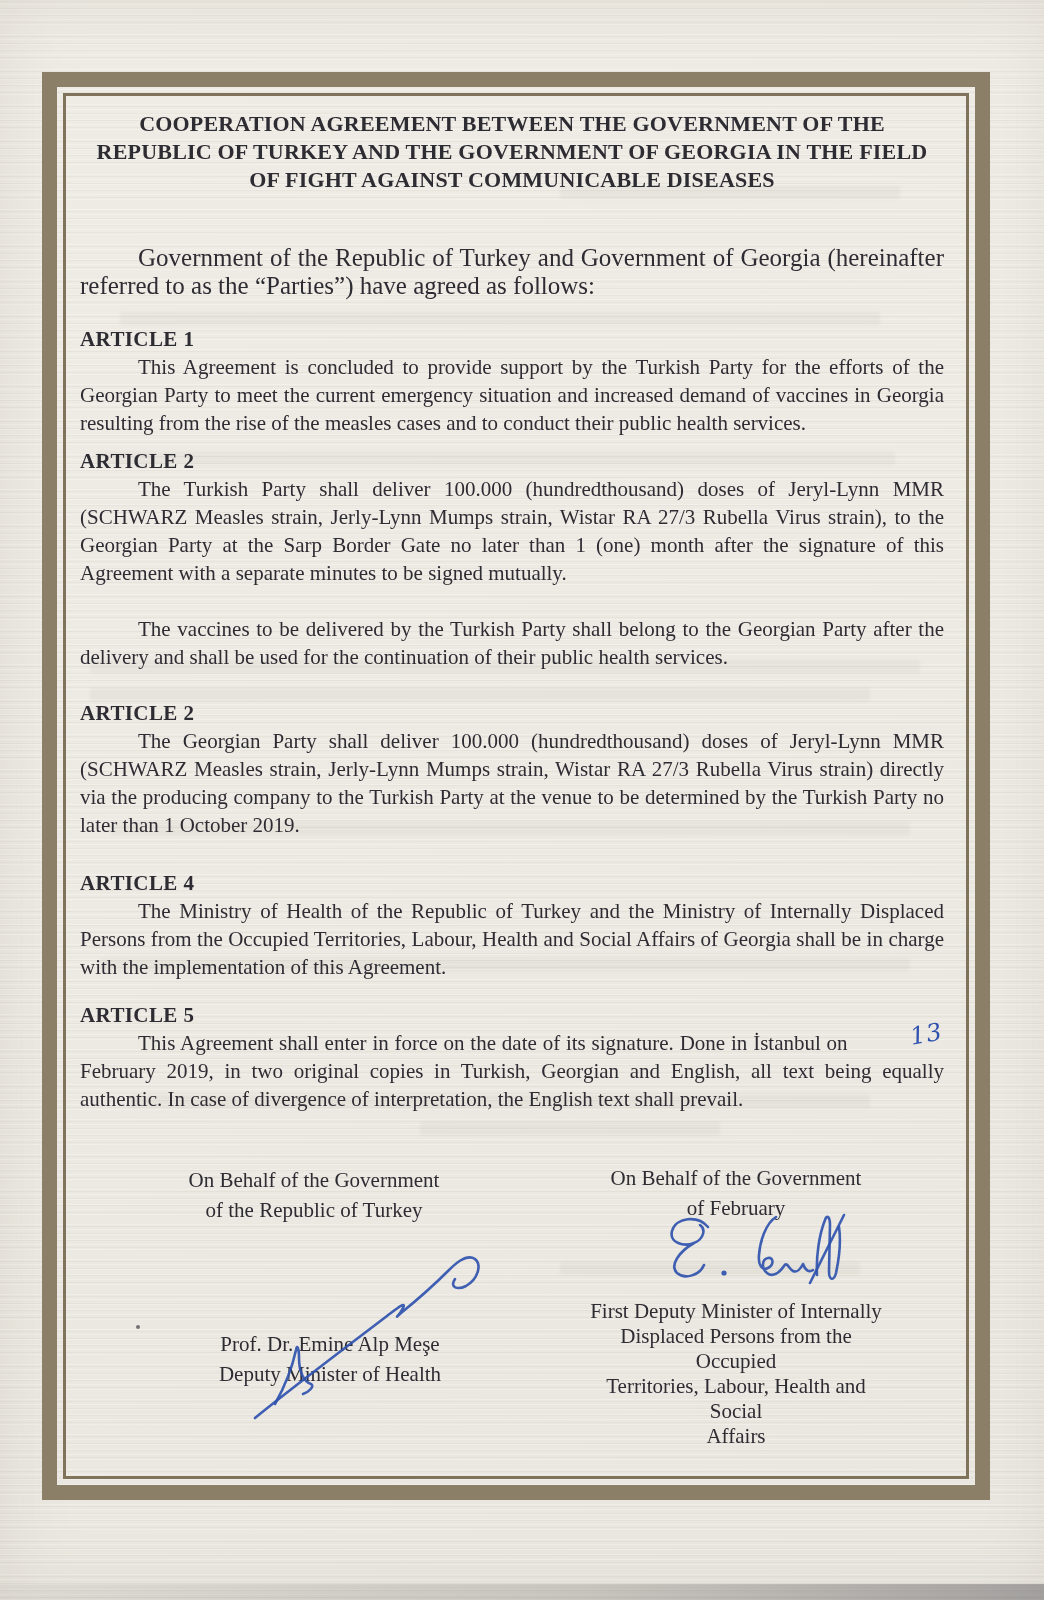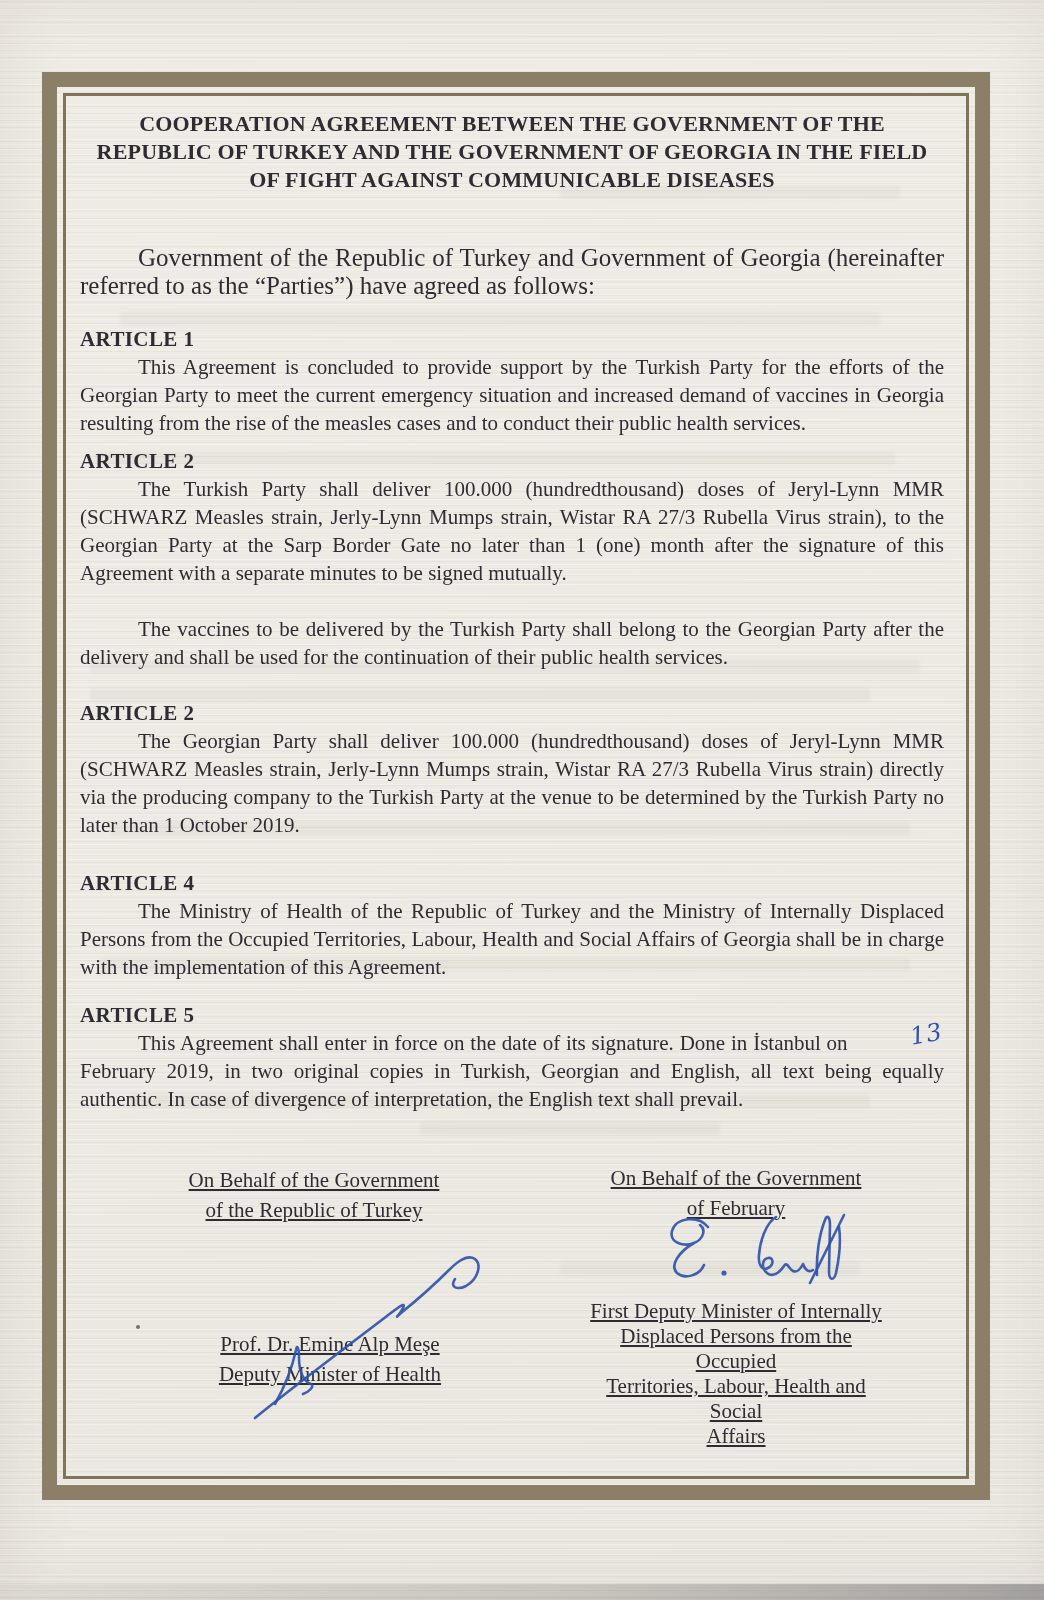--- a/index.html
+++ b/index.html
@@ -27,21 +27,21 @@
   .art-head{font-weight:bold;font-size:21px;line-height:28px;letter-spacing:0.4px;}
   .para{font-size:21px;line-height:28px;text-align:justify;text-indent:58px;margin:0;}
   .mt24{margin-top:24px;} .mt28{margin-top:28px;}
   .mt30{margin-top:30px;} .mt20{margin-top:20px;} .mt0{margin-top:10px;}
   .hand-date{
     display:inline-block;color:#2f52ae;font-size:24px;line-height:20px;
     font-style:italic;font-family:"DejaVu Serif", serif;
     transform:rotate(-10deg) translateY(-3px);letter-spacing:1px;
   }
   .sig-region{position:relative;margin-top:30px;height:330px;}
-  .sig-head,.sig-names{position:absolute;text-align:center;font-size:21px;line-height:30px;text-decoration:underline;}
+  .sig-head,.sig-names{position:absolute;text-align:center;font-size:21px;line-height:30px;}
   .sig-head-left{left:94px;top:22px;width:280px;}
   .sig-head-right{left:506px;top:20px;width:300px;}
   .sig-names-left{left:100px;top:158px;width:300px;margin-top:28px;}
   .sig-names-right{left:506px;top:156px;width:300px;line-height:25px;}
   .sig-names-right .nm{line-height:30px;}
   .sig-svg{position:absolute;z-index:3;pointer-events:none;}
   .sig-left-svg{left:169px;top:105px;}
   .sig-right-svg{left:584px;top:70px;}
   .pen{stroke:#2f52ae;stroke-width:2.6;fill:none;stroke-linecap:round;stroke-linejoin:round;opacity:0.92;}
   .dot-artifact{position:absolute;left:56px;top:182px;width:4px;height:4px;border-radius:50%;background:#56525a;opacity:0.8;}

